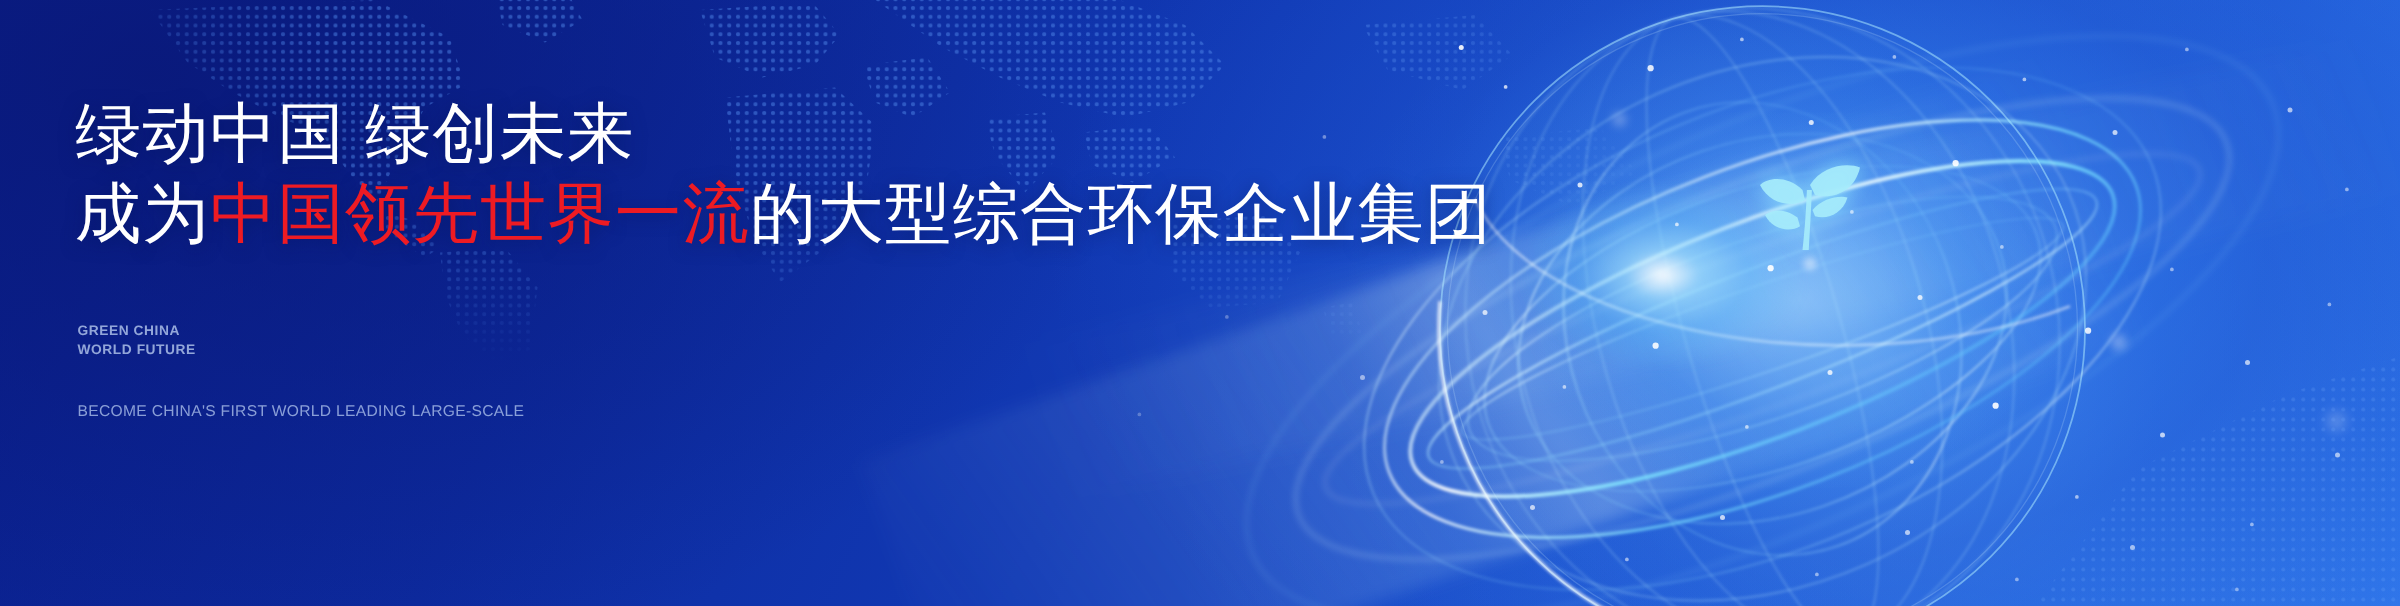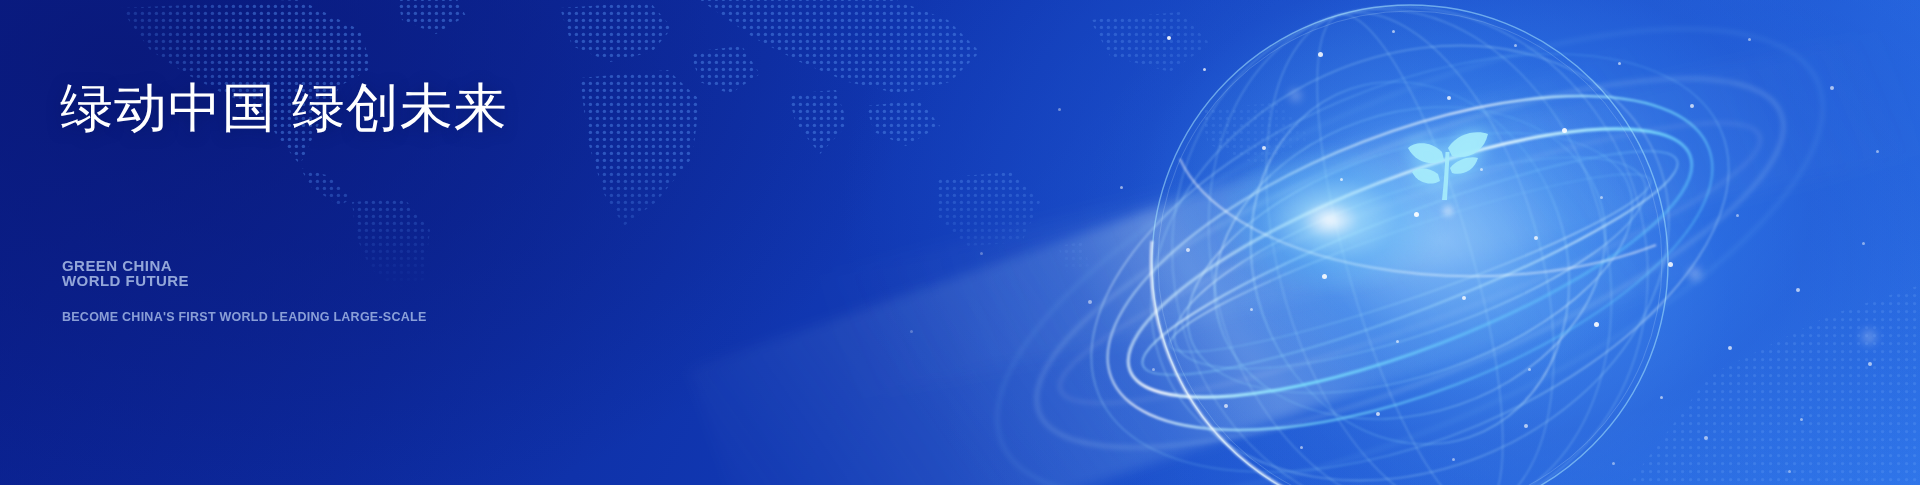--- a/index.html
+++ b/index.html
@@ -101,33 +101,33 @@
     font-weight:400;
     white-space:nowrap;
     text-shadow:0 2px 14px rgba(0,20,90,0.55);
   }
   .headline .l1 { display:block; }
   .headline .l2 { display:block; }
   .hl-red { color:#ee1b23; }
 
   .kicker {
     position:absolute; left:2px; top:258px;
-    font-size:15px;
+    font-size:11px;
     font-weight:bold;
     line-height:15px;
     letter-spacing:.45px;
     color:rgba(196,214,246,0.74);
     white-space:nowrap;
   }
   .kicker span { display:block; }
 
   .subline {
-    position:absolute; left:2px; top:310px;
+    position:absolute; left:2px; top:322px;
     font-size:12.5px;
-    font-weight:bold;
+    font-weight:normal;
     line-height:15px;
     letter-spacing:.25px;
     color:rgba(193,212,246,0.70);
     white-space:nowrap;
   }
   .subline span { display:block; }
 
   
   .dot-cluster {
     position:absolute; right:0; bottom:-20px; width:360px; height:260px;
@@ -324,20 +324,21 @@
         </pattern>
       </defs>
       <path d="M60 250 L150 130 L270 70 L360 40 L360 260 L60 260 Z" fill="url(#dotgrid2)" opacity=".55"></path>
     </svg>
   </div>
 
   <div class="copy">
 
     <div class="headline">
       <span class="l1">绿动中国 绿创未来</span>
+      <span class="l2"><span>成为</span><span class="hl-red">中国领先世界一流</span><span>的大型综合环保企业集团</span></span>
     </div>
 
     <div class="kicker">
       <span>GREEN CHINA</span>
       <span>WORLD FUTURE</span>
     </div>
 
     <div class="subline">
       <span>BECOME CHINA'S FIRST WORLD LEADING LARGE-SCALE</span>
     </div>

